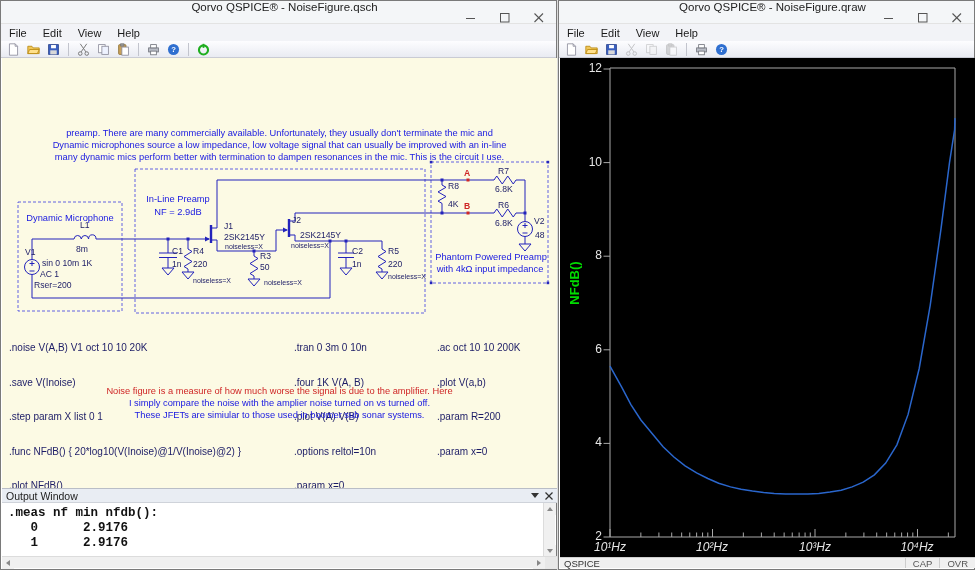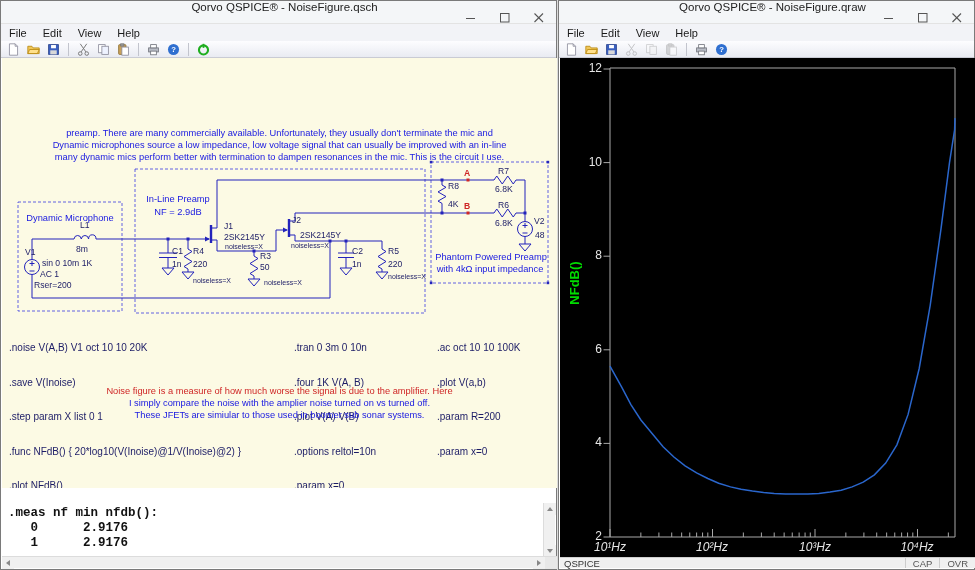--- a/index.html
+++ b/index.html
@@ -299,33 +299,43 @@
         
       </div>
       <div class="dirblock" style="left:292px; top:261px;">
         <div>.tran 0 3m 0 10n</div>
         <div>.four 1K V(A, B)</div>
         <div>.plot V(A) V(B)</div>
         <div>.options reltol=10n</div>
         <div>.param x=0</div>
       </div>
       <div class="dirblock" style="left:435px; top:261px;">
-        <div>.ac oct 10 10 100K</div>
+        <div>.ac oct 10 10 200K</div>
         <div>.plot V(a,b)</div>
         <div>.param R=200</div>
         <div>.param x=0</div>
       </div>
 
       <div class="anno" style="top:327px;">
         <div class="red">Noise figure is a measure of how much worse the signal is due to the amplifier.  Here</div>
         <div>I simply compare the noise with the amplier noise turned on vs turned off.</div>
         <div>These JFETs are simiular to those used in boomer sub sonar systems.</div>
       </div>
     </div>
 
+    <div id="out-header">
+      <span class="ohtext">Output Window</span>
+      <div class="ohbtns">
+        <div class="tri-down"></div>
+        <svg width="8" height="8">
+            <line x1="0.5" y1="0.5" x2="7.5" y2="7.5" stroke="#333" stroke-width="1.2"></line>
+            <line x1="7.5" y1="0.5" x2="0.5" y2="7.5" stroke="#333" stroke-width="1.2"></line>
+          </svg>
+      </div>
+    </div>
     <div id="out-body">
       <pre>.meas nf min nfdb():
    0      2.9176
    1      2.9176</pre>
     </div>
     <div class="vscroll">
       <div class="sbtn" style="position:absolute;top:0;">
           <div class="tri-up-s"></div>
         </div>
       <div class="sbtn" style="position:absolute;bottom:0;">

